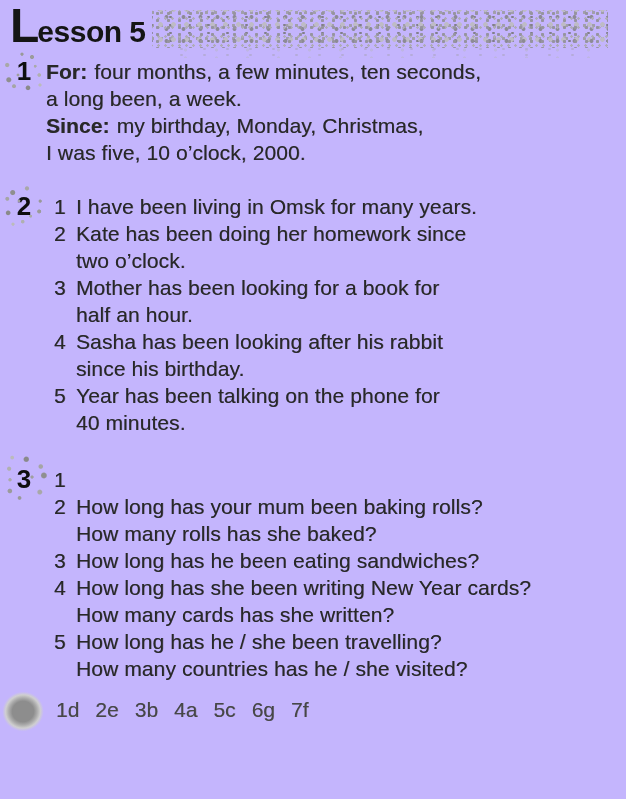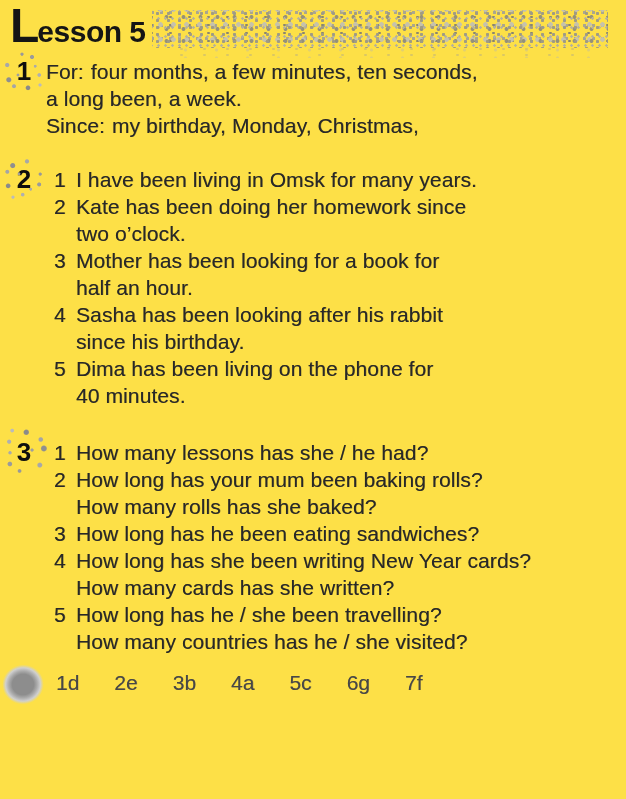--- a/index.html
+++ b/index.html
@@ -1,18 +1,18 @@
 <!DOCTYPE html>
 <html><head>
 <meta charset="utf-8">
 <style>
   html,body{margin:0;padding:0;background:#ffffff;}
   .page{
     position:relative;width:626px;height:799px;overflow:hidden;
-    background:#fde047;
+    background:#c4b5fd;
     font-family:"Liberation Sans",sans-serif;
     color:#282828;
   }
   
   .header{position:absolute;top:2px;left:10px;white-space:nowrap;color:#151515;}
   .t-initial{font-size:48px;font-weight:800;letter-spacing:-2px;line-height:48px;}
   .t-rest{font-size:30px;font-weight:800;letter-spacing:-0.5px;}
   
   .noise{
     position:absolute;left:152px;top:10px;width:456px;height:38px;opacity:.85;
@@ -34,21 +34,21 @@
     background-size:23px 6px,31px 8px;
   }
   
   .content{position:relative;padding-top:58px;}
   .ex{display:grid;grid-template-columns:46px 1fr;}
   .ex2{margin-top:27px;}
   .ex3{margin-top:30px;}
   .ex4{margin-top:14px;}
   .txt-line{font-size:21px;line-height:27px;letter-spacing:.1px;white-space:nowrap;
             text-shadow:0.4px 0 0 rgba(40,40,40,.5);}
-  .lead{font-weight:400;padding-right:7px;margin-top:36px;}
+  .lead{font-weight:700;padding-right:7px;margin-top:36px;}
   .lead:empty{padding-right:0;}
   .item{display:grid;grid-template-columns:22px 1fr;padding-left:8px;}
   .item .num{font-size:21px;line-height:27px;text-shadow:0.4px 0 0 rgba(40,40,40,.5);}
   
   .badge-wrap{position:relative;}
   .badge{
     position:absolute;left:4px;top:-7px;width:40px;height:40px;
     display:flex;align-items:center;justify-content:center;
     font-weight:800;font-size:26px;color:#0e0e0e;
   }
@@ -69,21 +69,21 @@
   }
   .badge-2::before{transform:rotate(80deg);}
   .badge-3::before{transform:rotate(200deg) scale(1.15);}
   .badge-4{color:#1c1c1c;top:-9px;width:46px;height:44px;left:2px;}
   .badge-4::before{
     background:radial-gradient(closest-side at 45% 55%, #8d8d8d 0 52%, #ababab 68%, #cfcfcf 84%, transparent 100%);
     border-radius:48% 52% 57% 43% / 55% 45% 52% 48%;
     transform:rotate(-8deg);
   }
   
-  .answers{display:flex;gap:35px;padding-left:10px;}
+  .answers{display:flex;gap:16px;padding-left:10px;}
   .answers span{font-size:21px;line-height:27px;color:#474747;
                 text-shadow:0.4px 0 0 rgba(70,70,70,.5);}
 </style>
 </head>
 <body>
 
 <div class="page">
 
   <div class="header">
     <span class="t-initial">L</span><span class="t-rest">esson 5</span>
@@ -94,20 +94,21 @@
   <div class="content">
 
     <div class="ex ex1">
       <div class="badge-wrap">
         <span class="badge badge-1">1</span>
       </div>
       <div>
         <div class="txt-line"><span class="lead">For:</span><span>four months, a few minutes, ten seconds,</span></div>
         <div class="txt-line"><span class="lead"></span><span>a long been, a week.</span></div>
         <div class="txt-line"><span class="lead">Since:</span><span>my birthday, Monday, Christmas,</span></div>
+        <div class="txt-line"><span class="lead"></span><span>I was five, 10 o’clock, 2000.</span></div>
       </div>
     </div>
 
     <div class="ex ex2">
       <div class="badge-wrap">
         <span class="badge badge-2">2</span>
       </div>
       <div>
         <div class="item">
           <span class="num">1</span>
@@ -132,36 +133,35 @@
         <div class="item">
           <span class="num">4</span>
           <div>
               <div class="txt-line">Sasha has been looking after his rabbit</div>
                <div class="txt-line">since his birthday.</div>
             </div>
         </div>
         <div class="item">
           <span class="num">5</span>
           <div>
-              <div class="txt-line">Dima has been living on the phone for</div>
+              <div class="txt-line">Year has been talking on the phone for</div>
                <div class="txt-line">40 minutes.</div>
             </div>
         </div>
       </div>
     </div>
 
     <div class="ex ex3">
       <div class="badge-wrap">
         <span class="badge badge-3">3</span>
       </div>
       <div>
         <div class="item">
           <span class="num">1</span>
           <div>
-               <div class="txt-line">How many lessons has she / he had?</div>
             </div>
         </div>
         <div class="item">
           <span class="num">2</span>
           <div>
               <div class="txt-line">How long has your mum been baking rolls?</div>
                <div class="txt-line">How many rolls has she baked?</div>
             </div>
         </div>
         <div class="item">

